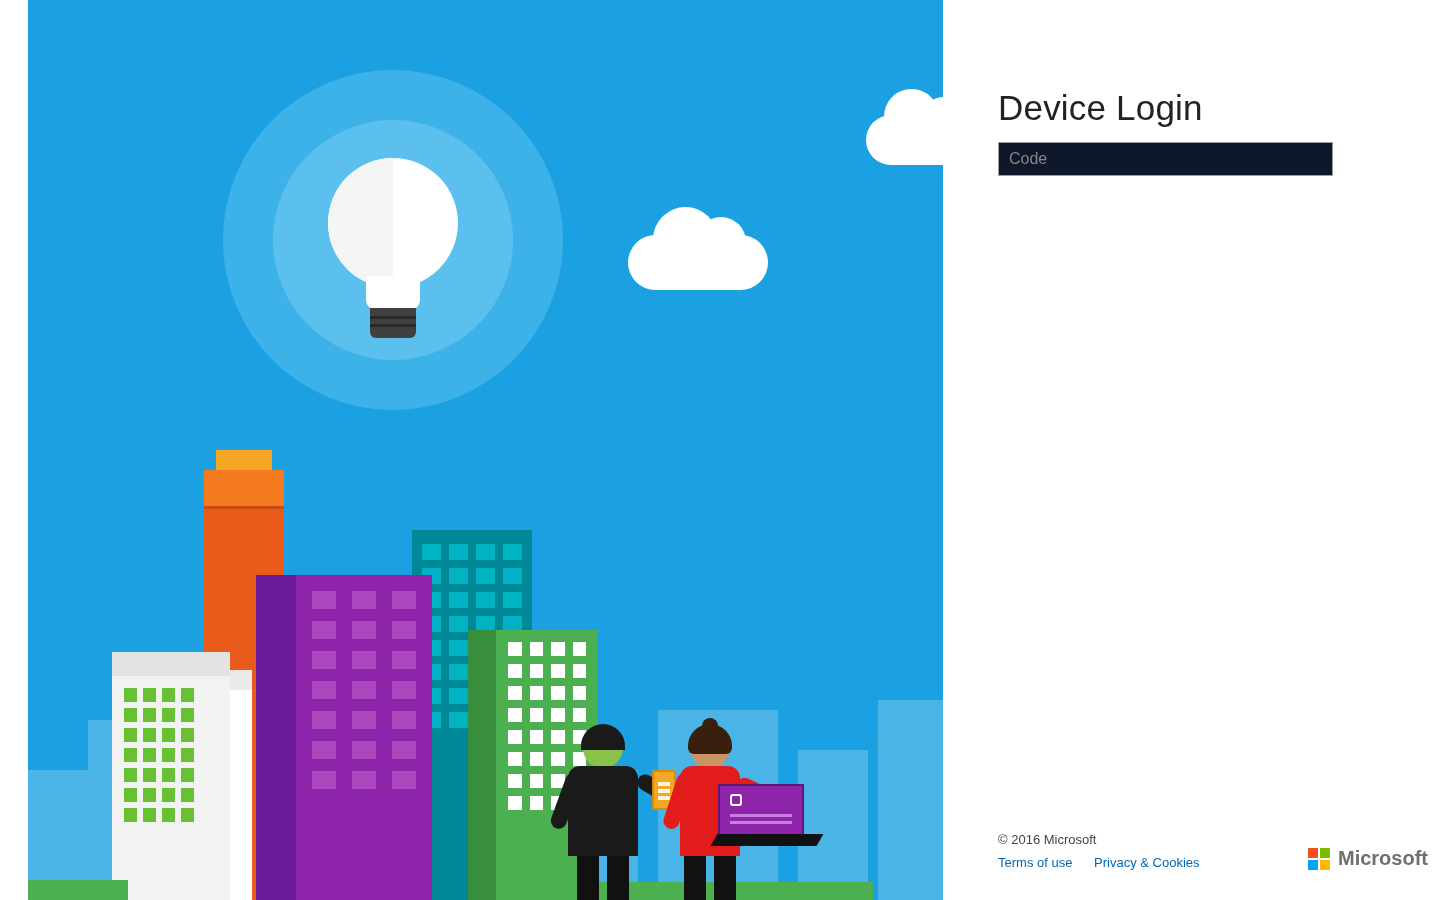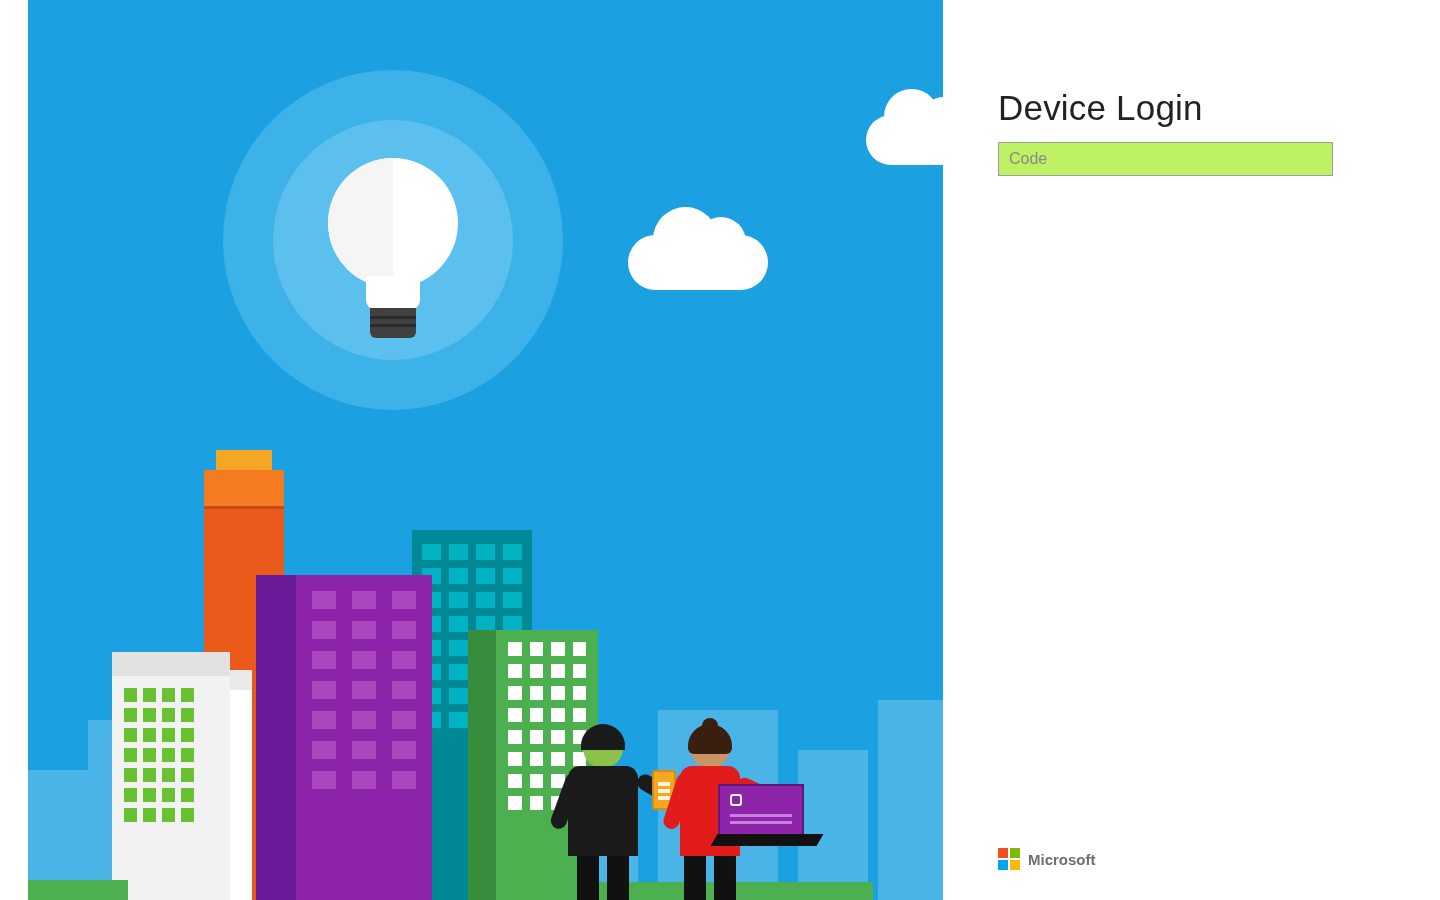--- a/index.html
+++ b/index.html
@@ -102,32 +102,32 @@
     .phone::before { content:""; position:absolute; left:4px; right:4px; top:10px; height:4px; background:#fff4dc; box-shadow:0 7px 0 #fff4dc, 0 14px 0 #fff4dc; }
     .laptop { position:absolute; right:-64px; top:18px; width:86px; height:54px; background:#8e24aa; border:2px solid #5e1775; }
     .laptop::after { content:""; position:absolute; left:-6px; right:-18px; bottom:-10px; height:12px; background:#111; transform:skewX(-30deg); }
     .laptop .lock { position:absolute; left:10px; top:8px; width:12px; height:12px; border:2px solid #fff; border-radius:3px; }
     .laptop .lines { position:absolute; left:10px; top:28px; right:10px; height:3px; background:#c77fdf; box-shadow:0 7px 0 #c77fdf; }
 
     
     .panel { flex:1; background:#fff; position:relative; padding:88px 55px 0; }
     .title { font-size:35px; font-weight:300; color:#222; letter-spacing:0.2px; }
     .instr { font-size:13px; color:#000; margin-top:155px; line-height:1.4; max-width:340px; }
-    .code { margin-top:14px; width:335px; height:34px; border:1px solid #9e9e9e; background:#bef264; font-size:16px; color:#777; padding:0 10px; font-family:inherit; outline:none; }
+    .code { margin-top:14px; width:335px; height:34px; border:1px solid #9e9e9e; background:#0f172a; font-size:16px; color:#777; padding:0 10px; font-family:inherit; outline:none; }
     .code::placeholder { color:#888; }
     .footer { position:absolute; left:55px; right:40px; bottom:30px; display:flex; align-items:flex-end; justify-content:space-between; }
     .foot-col { font-size:13px; }
     .copy { color:#444; }
     .links { margin-top:8px; }
     .links a { color:#0067b8; text-decoration:none; margin-right:18px; cursor:pointer; }
     .mslogo { display:flex; align-items:center; gap:8px; }
     .mssq { width:22px; height:22px; display:grid; grid-template-columns:1fr 1fr; grid-template-rows:1fr 1fr; gap:2px; }
     .mssq span:nth-child(1){background:#f25022;} .mssq span:nth-child(2){background:#7fba00;}
     .mssq span:nth-child(3){background:#00a4ef;} .mssq span:nth-child(4){background:#ffb900;}
-    .mstext { font-size:15px; color:#6f6f6f; font-weight:600; }
+    .mstext { font-size:20px; color:#6f6f6f; font-weight:600; }
   </style>
 </head>
 <body>
 
 <div class="page">
 
   <div class="illustration">
     <div class="glow1"></div>
     <div class="glow2"></div>
     <div class="bulb">
@@ -318,20 +318,27 @@
           <div></div>
         </div>
     </div>
   </div>
 
   <div class="panel">
     <h1 class="title">Device Login</h1>
     <input type="text" class="code" placeholder="Code" style="">
 
     <div class="footer">
+      <div class="foot-col">
+        <div class="copy">© 2016 Microsoft</div>
+        <div class="links">
+          <a>Terms of use</a>
+          <a>Privacy &amp; Cookies</a>
+        </div>
+      </div>
       <div class="mslogo">
         <div class="mssq">
             <span></span>
             <span></span>
             <span></span>
             <span></span>
           </div>
         <div class="mstext">Microsoft</div>
       </div>
     </div>

